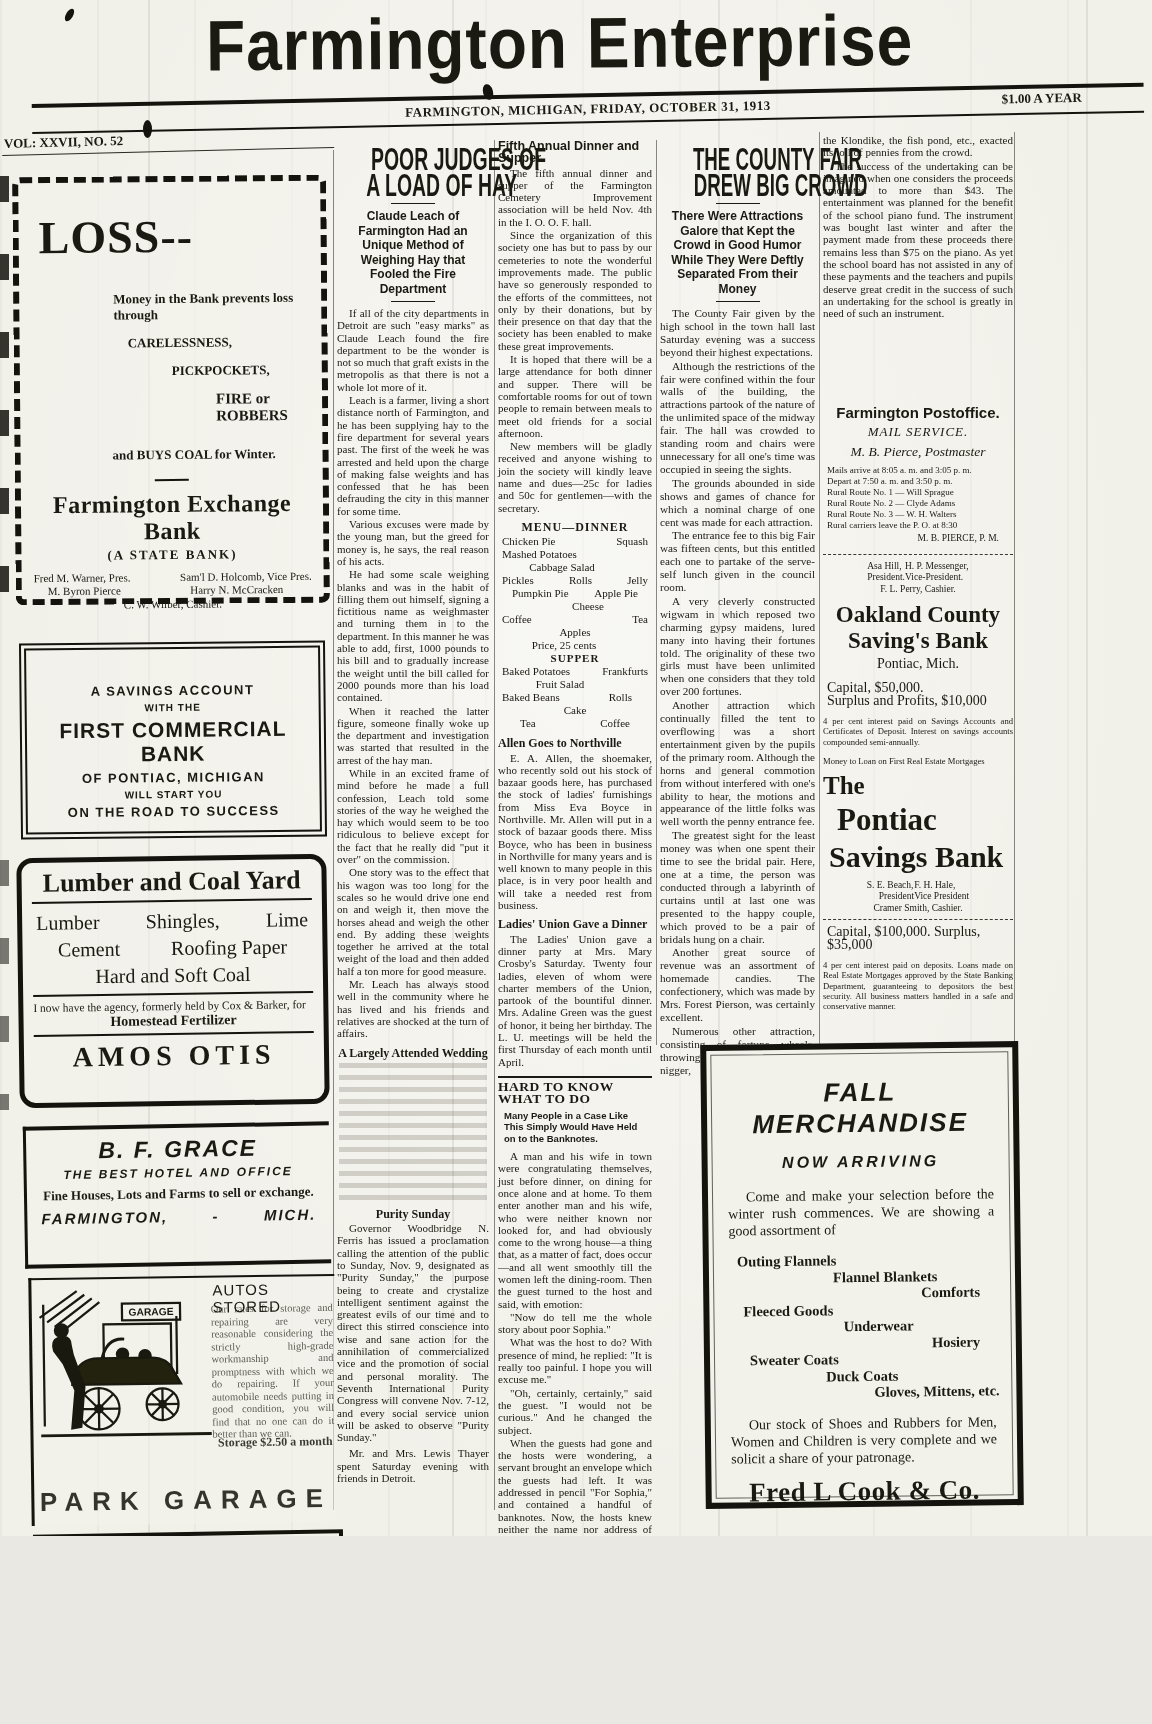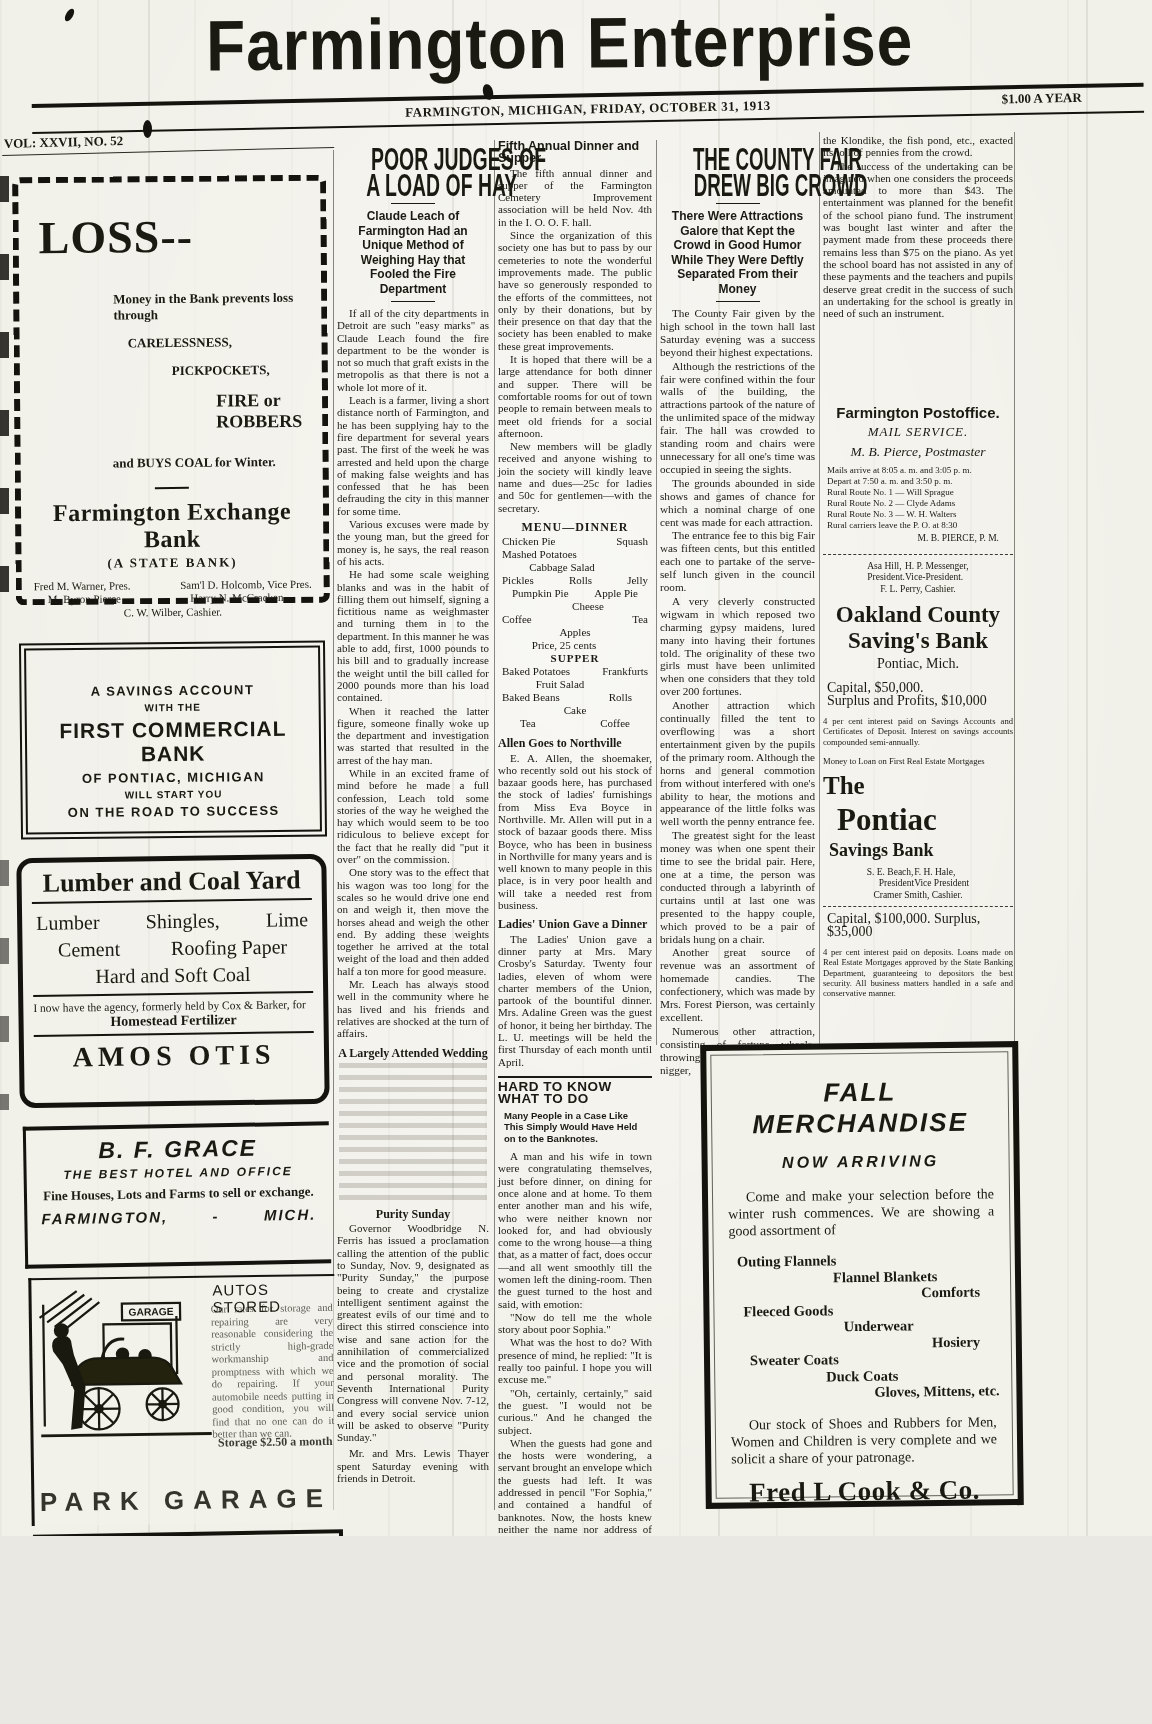--- a/index.html
+++ b/index.html
@@ -34,21 +34,21 @@
   .secheadc{font-weight:700;font-size:12px;text-align:center;margin:7px 0 2px 0;}
   .ghost{height:138px;margin:4px 2px;background:repeating-linear-gradient(to bottom, rgba(70,64,50,0.20) 0 5px, rgba(0,0,0,0) 5px 12px);filter:blur(0.5px);}
 
   
   .ad{position:absolute;box-sizing:border-box;background:rgba(243,242,235,0.6);}
   .loss-ad{left:14px;top:176px;width:314px;height:428px;border:6px dashed #14130e;border-radius:8px;transform:rotate(-0.5deg);padding:10px 12px;}
   .loss-head{font-size:46px;font-weight:700;letter-spacing:1px;margin:18px 0 28px 8px;}
   .loss-intro{font-weight:700;font-size:13px;margin-left:82px;}
   .loss-i0{font-weight:700;font-size:13px;margin:12px 0 0 96px;}
   .loss-i1{font-weight:700;font-size:13px;margin:12px 0 0 140px;}
-  .loss-i2{font-weight:700;font-size:18px;margin:12px 0 0 184px;}
+  .loss-i2{font-weight:700;font-size:15px;margin:12px 0 0 184px;}
   .loss-outro{font-weight:700;font-size:13px;margin:22px 0 0 80px;}
   .loss-div{width:34px;border-top:2px solid #14130e;margin:16px auto 10px;}
   .loss-bank{font-size:24px;font-weight:700;text-align:center;letter-spacing:0.5px;}
   .loss-sub{font-size:13px;font-weight:700;text-align:center;letter-spacing:2px;margin-top:2px;}
   .officers{display:flex;justify-content:space-between;font-size:11px;margin-top:8px;}
   .officers div{line-height:13px;}
   .cashier{text-align:center;font-size:11px;margin-top:1px;}
   .fcb-ad{left:20px;top:642px;width:306px;height:196px;border:7px double #14130e;transform:rotate(-0.6deg);
     text-align:center;font-family:"Liberation Sans", sans-serif;padding-top:34px;}
   .fcb-l0{font-size:13px;font-weight:700;letter-spacing:1.5px;}
@@ -83,39 +83,39 @@
   .owen-sub{font-size:12px;margin-top:0;}
   .owen-rates{font-family:"Liberation Sans", sans-serif;font-weight:700;font-size:9.5px;letter-spacing:0.5px;margin-top:1px;}
   .owen-row{display:flex;justify-content:space-between;padding:1px 10px 0;font-family:"Liberation Sans", sans-serif;font-weight:700;font-size:12.5px;}
   .owen-livery{font-size:11.5px;margin-top:-2px;}
   .owen-prop{font-family:"Liberation Sans", sans-serif;font-weight:700;font-size:17px;letter-spacing:1px;margin-top:0;}
 
   
   .menu-row{display:flex;font-size:11px;line-height:13px;padding:0 4px;}
   .jsb{justify-content:space-between;} .jc{justify-content:center;} .jl{justify-content:flex-start;}
   .hardbox{border-top:2px solid #1b1a12;margin-top:8px;padding-top:3px;}
-  .hardhead{font-family:Liberation Sans, sans-serif;font-weight:700;font-size:13.5px;text-align:left;letter-spacing:0.5px;}
+  .hardhead{font-family:Liberation Serif, serif;font-weight:700;font-size:13.5px;text-align:left;letter-spacing:0.5px;}
   .harddeck{font-family:"Liberation Sans", sans-serif;font-weight:700;font-size:9.5px;line-height:11.5px;margin:4px 6px 6px;text-align:left;}
 
   
   .c5block{position:absolute;left:823px;width:190px;}
   .po-head{font-family:"Liberation Sans", sans-serif;font-weight:700;font-size:15px;text-align:center;}
   .po-sub{font-style:italic;font-size:13px;text-align:center;letter-spacing:1px;margin-top:3px;}
   .po-pm{font-style:italic;font-size:13.5px;text-align:center;margin-top:4px;}
   .po-lines{font-size:9px;line-height:11px;margin-top:5px;padding-left:4px;}
   .po-sig{font-size:9.5px;text-align:right;padding-right:14px;margin-top:2px;}
   .bank-officers{display:flex;justify-content:center;font-size:9.5px;line-height:11px;padding:0 2px;}
   .bank-cashier{text-align:center;font-size:9.5px;margin-top:1px;}
   .ocsb-name{font-size:23px;font-weight:700;text-align:center;line-height:26px;margin-top:8px;}
   .ocsb-city{font-size:14px;text-align:center;margin-top:2px;}
   .bank-cap{font-size:14px;margin-top:10px;padding-left:4px;line-height:12.5px;}
   .bank-fine{font-size:8.6px;line-height:10.3px;text-align:justify;margin-top:9px;}
   .psb-n1{font-size:25px;font-weight:700;}
   .psb-n2{font-size:31px;font-weight:700;margin:2px 0 0 14px;}
-  .psb-n3{font-size:18px;font-weight:700;margin:2px 0 0 6px;}
+  .psb-n3{font-size:30px;font-weight:700;margin:2px 0 0 6px;}
   .dashrule{border-top:1px dashed #3a372c;margin:6px 0;}
 
   
   .fall-ad{left:703px;top:1043px;width:318px;height:464px;border:6px solid #14130e;transform:rotate(-0.7deg);
     background:#f2f1ea;padding:10px 14px;z-index:5;}
   .fall-ad::before{content:"";position:absolute;left:4px;top:4px;right:4px;bottom:4px;border:1.5px solid rgba(20,19,14,0.65);pointer-events:none;}
   .fall-title{font-family:"Liberation Sans", sans-serif;font-style:italic;font-weight:700;font-size:26px;letter-spacing:2px;text-align:center;margin-top:18px;}
   .fall-sub{font-family:"Liberation Sans", sans-serif;font-style:italic;font-weight:700;font-size:16px;letter-spacing:3px;text-align:center;margin-top:14px;}
   .fall-intro{font-size:14px;line-height:17px;text-align:justify;margin:16px 6px 0;text-indent:18px;}
   .fall-items{margin-top:14px;font-weight:700;font-size:14.5px;line-height:16.5px;}

